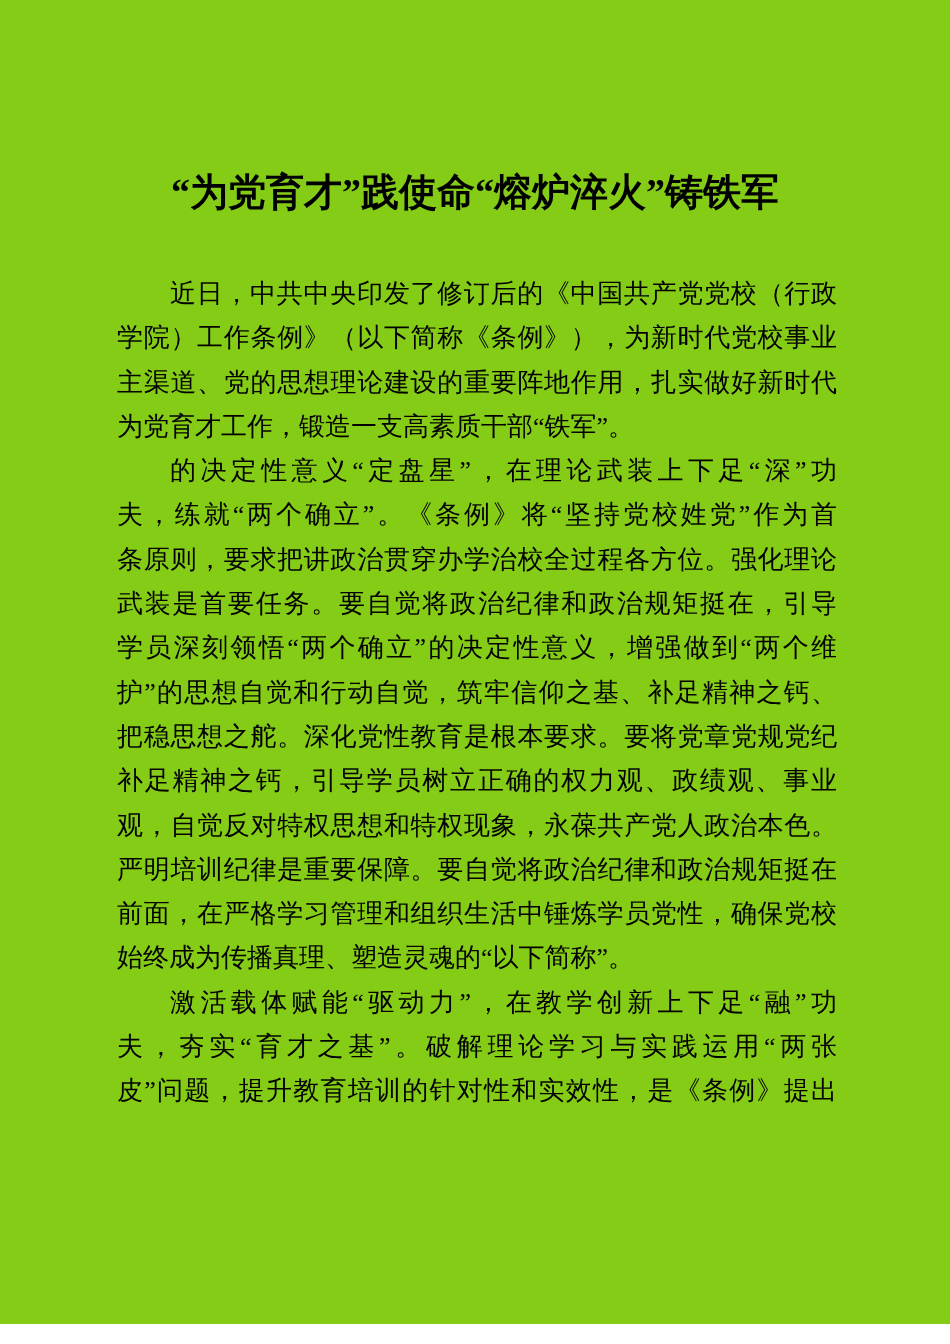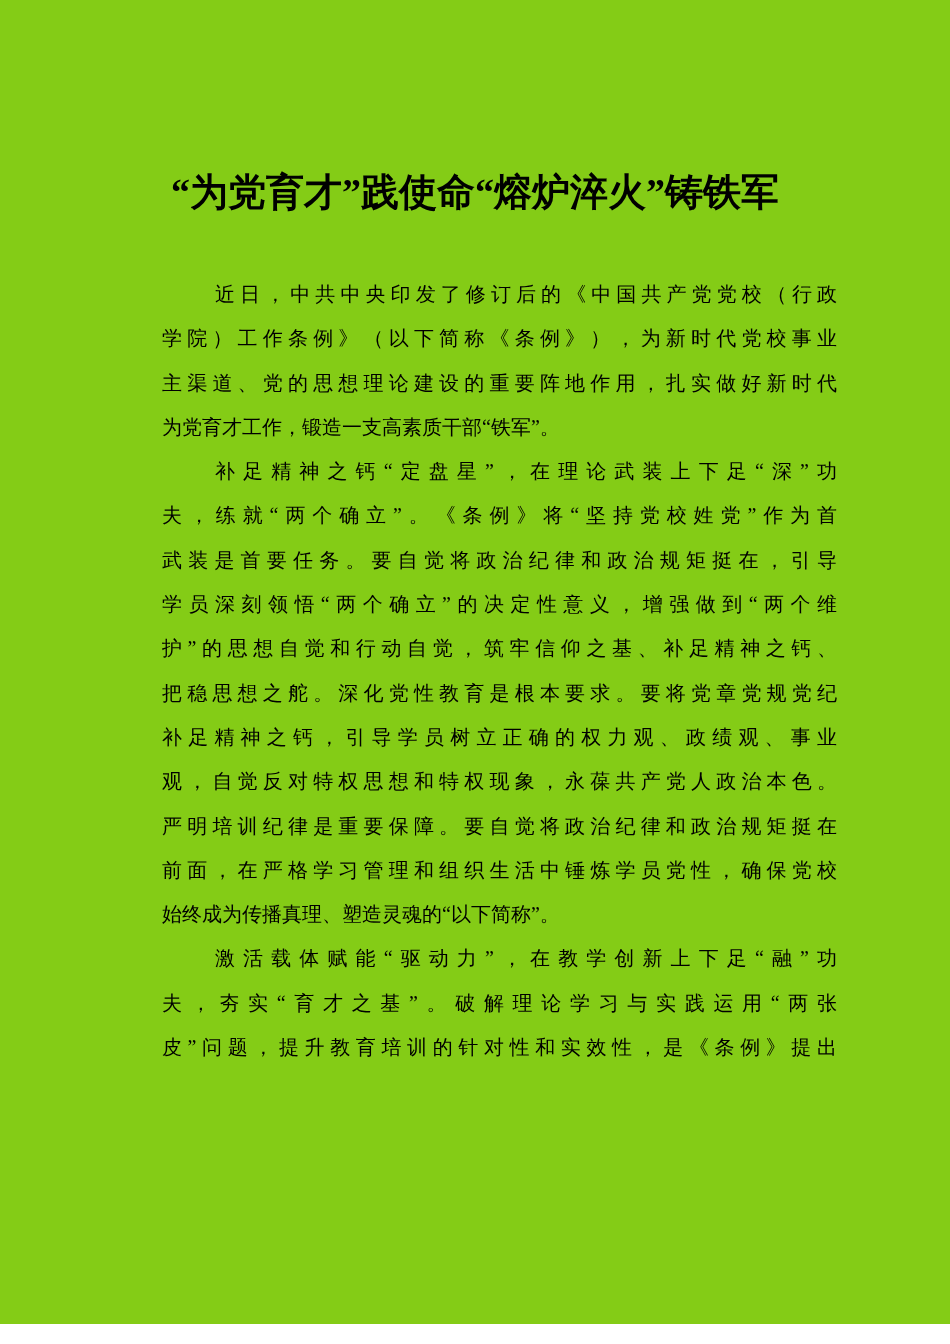--- a/index.html
+++ b/index.html
@@ -29,29 +29,28 @@
   .doc-body {
     margin-top: 58px;
     margin-left: 117px;
     width: 720px;
   }
   .paragraph {
     margin: 0;
     padding: 0;
   }
   .text-line {
-    font-size: 20px;
+    font-size: 26px;
     line-height: 44.3px;
     height: 44.3px;
     text-align: justify;
     text-justify: inter-character;
     white-space: normal;
     overflow: hidden;
     color: #000000;
-    margin-left: 45px;
   }
   .text-line.justify {
     text-align-last: justify;
   }
   .text-line.no-justify {
     text-align: right;
     text-align-last: left;
   }
   .text-line.indent {
     text-indent: 53px;
@@ -63,22 +62,23 @@
 <div class="page">
   <h1 class="doc-title">“为党育才”践使命“熔炉淬火”铸铁军</h1>
   <div class="doc-body">
       <div class="paragraph">
         <div class="text-line justify indent">近日，中共中央印发了修订后的《中国共产党党校（行政</div>
         <div class="text-line justify">学院）工作条例》（以下简称《条例》），为新时代党校事业</div>
         <div class="text-line justify">主渠道、党的思想理论建设的重要阵地作用，扎实做好新时代</div>
         <div class="text-line no-justify">为党育才工作，锻造一支高素质干部“铁军”。</div>
       </div>
       <div class="paragraph">
-        <div class="text-line justify indent">补足精神之钙“定盘星”，在理论武装上下足“深”功</div>
+        <div class="text-line justify indent">的决定性意义“定盘星”，在理论武装上下足“深”功</div>
         <div class="text-line justify">夫，练就“两个确立”。《条例》将“坚持党校姓党”作为首</div>
+        <div class="text-line justify">条原则，要求把讲政治贯穿办学治校全过程各方位。强化理论</div>
         <div class="text-line justify">武装是首要任务。要自觉将政治纪律和政治规矩挺在，引导</div>
         <div class="text-line justify">学员深刻领悟“两个确立”的决定性意义，增强做到“两个维</div>
         <div class="text-line justify">护”的思想自觉和行动自觉，筑牢信仰之基、补足精神之钙、</div>
         <div class="text-line justify">把稳思想之舵。深化党性教育是根本要求。要将党章党规党纪</div>
         <div class="text-line justify">补足精神之钙，引导学员树立正确的权力观、政绩观、事业</div>
         <div class="text-line justify">观，自觉反对特权思想和特权现象，永葆共产党人政治本色。</div>
         <div class="text-line justify">严明培训纪律是重要保障。要自觉将政治纪律和政治规矩挺在</div>
         <div class="text-line justify">前面，在严格学习管理和组织生活中锤炼学员党性，确保党校</div>
         <div class="text-line no-justify">始终成为传播真理、塑造灵魂的“以下简称”。</div>
       </div>

